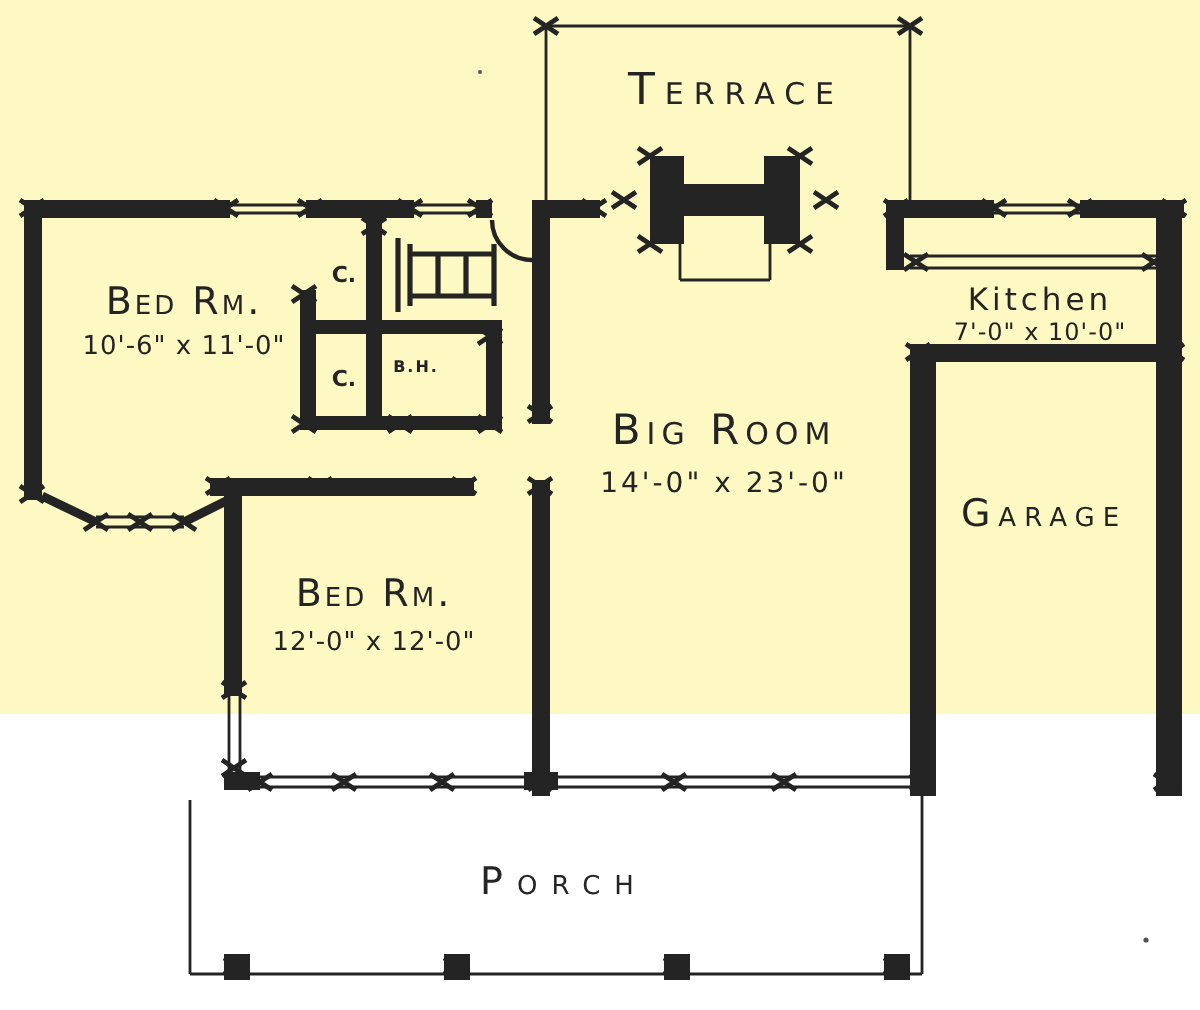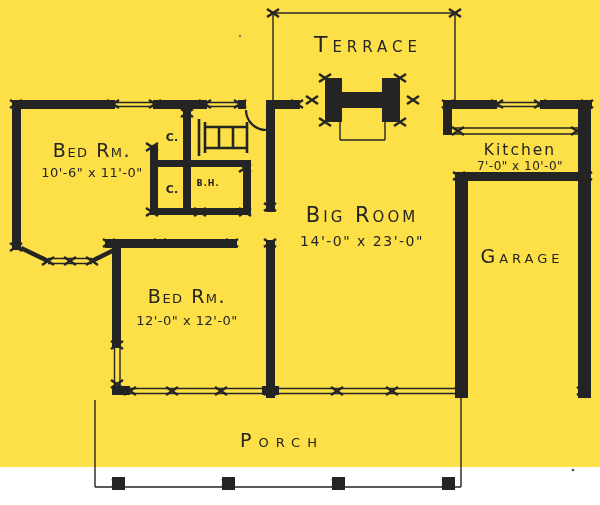--- a/index.html
+++ b/index.html
@@ -1,16 +1,16 @@
 <!DOCTYPE html>
 <html><head>
 <meta charset="utf-8">
 <style>
   html,body{margin:0;padding:0;background:#ffffff;width:600px;height:505px;overflow:hidden;}
-  #plan{position:relative;width:600px;height:467px;background:#fde047;text-align:center;}
+  #plan{position:relative;width:600px;height:357px;background:#fef9c3;text-align:center;}
   svg{display:block;}
   .wall{fill:#242424;stroke:none;}
   .thin{stroke:#242424;stroke-width:1.4;fill:none;}
   .thin2{stroke:#242424;stroke-width:2.2;fill:none;}
   .ladder{stroke:#242424;stroke-width:2.6;fill:none;}
   .bayw{stroke:#242424;stroke-width:4.5;fill:none;}
   text{font-family:"DejaVu Sans","Liberation Sans",sans-serif;fill:#242424;}
   .sc{font-variant:small-caps;}
   .t-terrace{font-size:22px;letter-spacing:5px;}
   .t-room{font-size:19px;letter-spacing:1.5px;}

